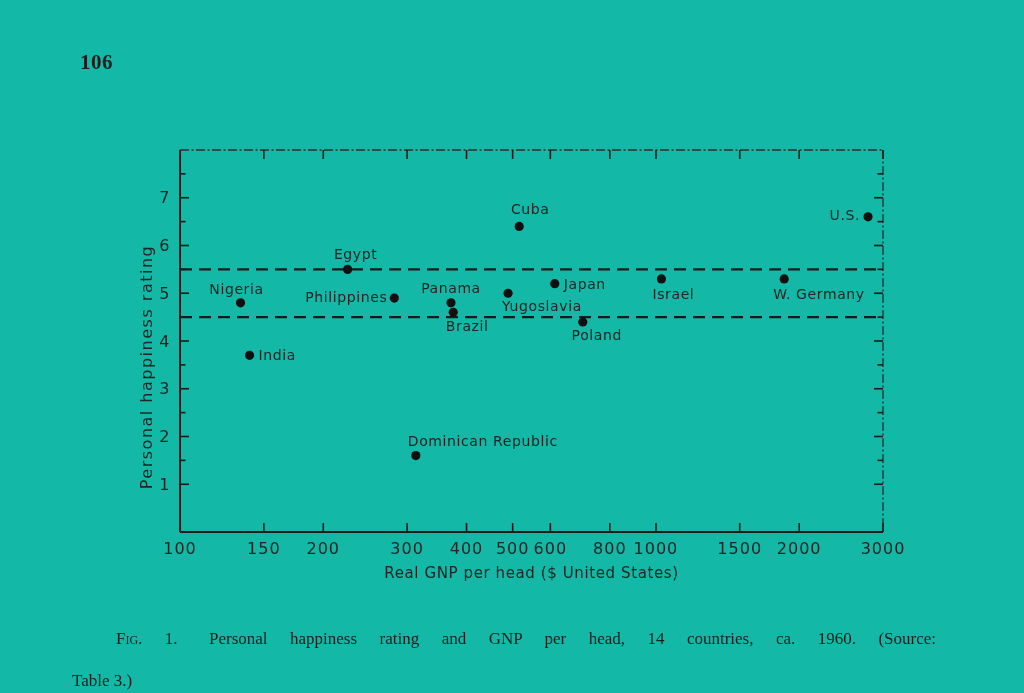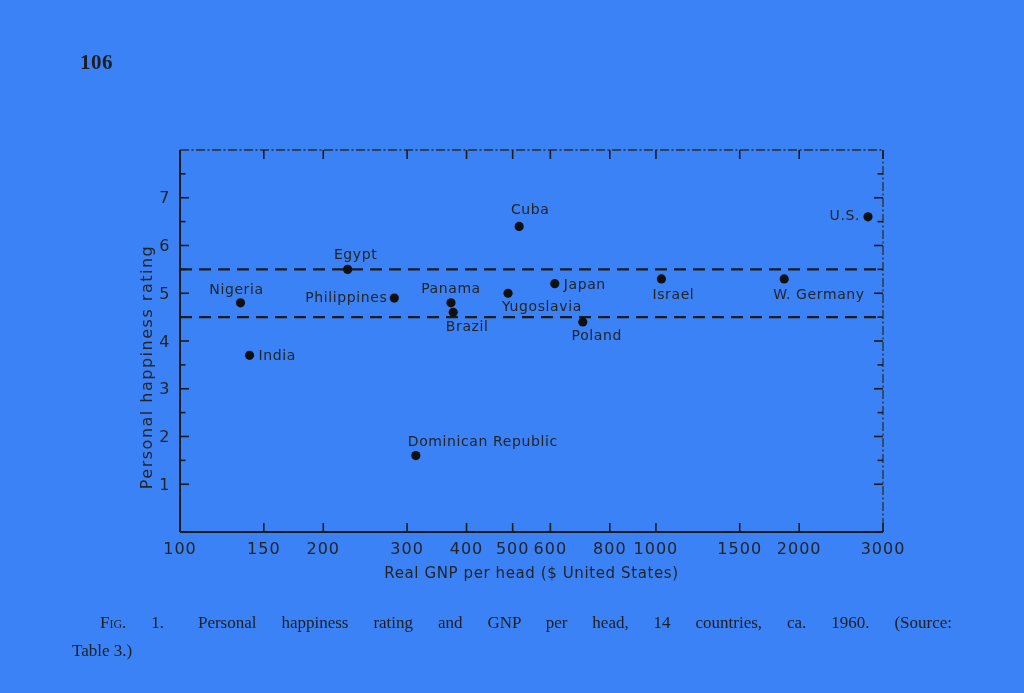--- a/index.html
+++ b/index.html
@@ -1,18 +1,18 @@
 <!DOCTYPE html>
 <html><head>
 <meta charset="utf-8">
 <style>
   html,body { margin:0; padding:0; background:#e8e8e8; }
   .page {
     position:relative; width:1024px; height:693px;
-    background:#3b82f6; overflow:hidden;
+    background:#14b8a6; overflow:hidden;
     font-family:"Liberation Serif", serif; color:#1e1e1e;
   }
   
   .pagenum {
     position:absolute; left:80px; top:50px;
     font-size:21px; font-weight:bold; letter-spacing:0.5px;
   }
   .runhead {
     position:absolute; right:68px; top:54px;
     font-size:16px; letter-spacing:2.5px;
@@ -26,21 +26,21 @@
   .dot    { fill:#101010; }
   text    { fill:#242424; font-family:"DejaVu Sans", sans-serif; }
   .xtick  { font-size:16px; letter-spacing:1px; }
   .ytick  { font-size:16px; letter-spacing:0.5px; }
   .clabel { font-size:14px; letter-spacing:0.6px; }
   .axlabel{ font-size:15px; letter-spacing:0.6px; }
   .aylabel{ font-size:16px; letter-spacing:1.5px; }
   
   .caption { position:absolute; left:72px; top:610px; width:880px;
              font-size:17px; line-height:1.55; }
-  .cap-line1 { margin:0; text-indent:28px; text-align:justify; text-align-last:justify; }
+  .cap-line1 { margin:16px; text-indent:28px; text-align:justify; text-align-last:justify; }
   .cap-line2 { margin:2px 0 0 0; }
   .smallcaps { font-variant:small-caps; margin-right:9px; }
 </style>
 </head>
 <body>
 
 <div class="page">
 
   <span class="pagenum">106</span>
 

